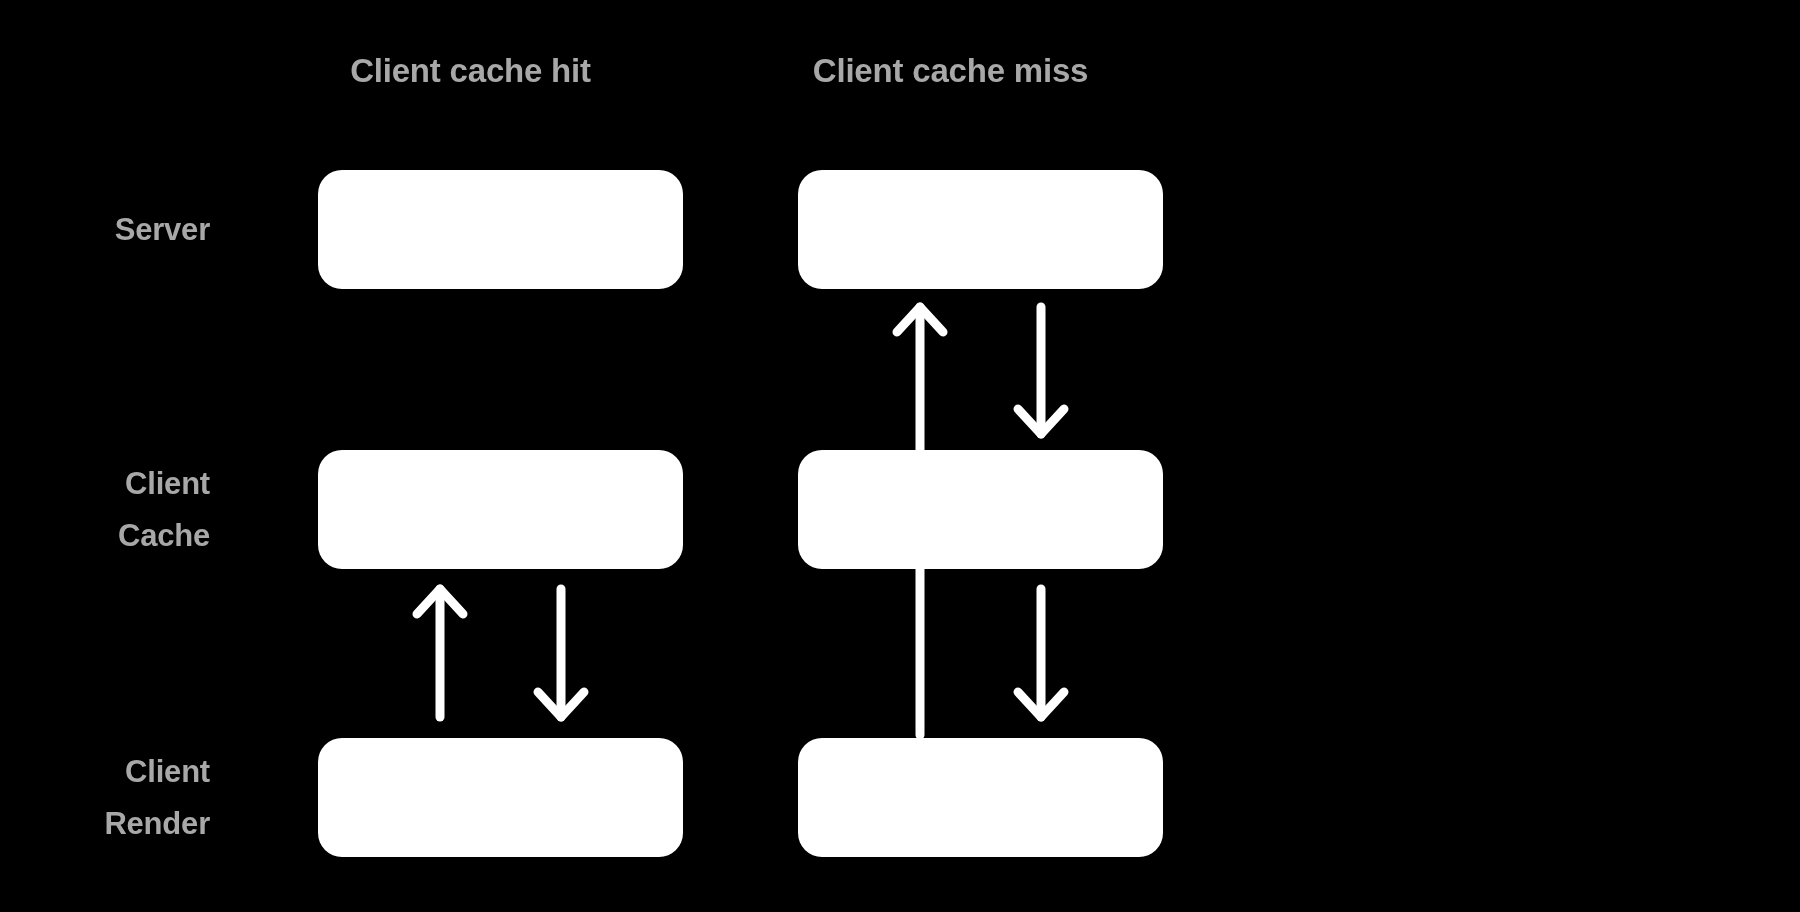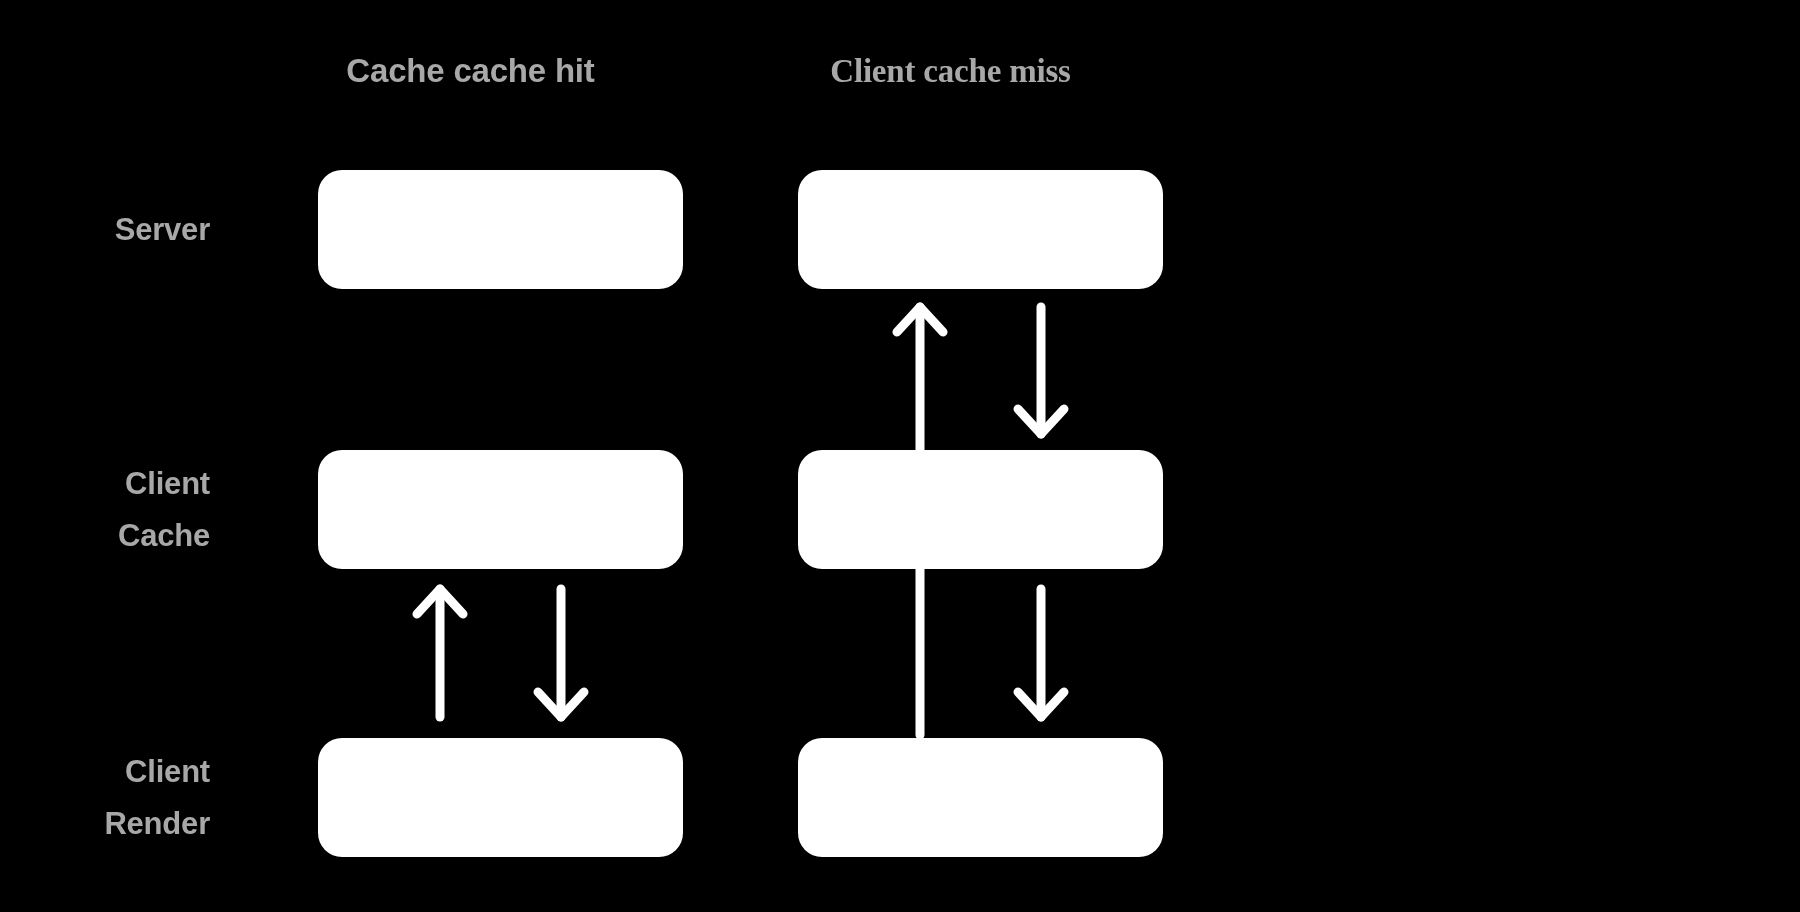--- a/index.html
+++ b/index.html
@@ -28,21 +28,21 @@
     height: 46px;
     line-height: 46px;
     text-align: center;
     color: #a8a8a8;
     font-size: 33px;
     font-weight: 700;
     letter-spacing: -0.2px;
     white-space: nowrap;
   }
   .col-header.c1 { left: 258px; width: 425px; }
-  .col-header.c2 { left: 738px; width: 425px; font-family: Liberation Serif, serif; }
+  .col-header.c2 { left: 738px; width: 425px; }
 
   
   .row-label {
     position: absolute;
     right: 1590px;      
     width: 300px;
     text-align: right;
     color: #a8a8a8;
     font-size: 31px;
     font-weight: 700;
@@ -86,21 +86,21 @@
     stroke-linecap: round;
     stroke-linejoin: round;
     fill: none;
   }
 </style>
 </head>
 <body>
 
 <div id="stage">
 
-  <div class="col-header c1">Cache cache hit</div>
+  <div class="col-header c1">Client cache hit</div>
   <div class="col-header c2">Client cache miss</div>
 
   <div class="row-label r1">Server</div>
   <div class="row-label r2">Client
 Cache</div>
   <div class="row-label r3">Client
 Render</div>
 
   <svg class="arrow-layer behind" viewBox="0 0 1800 912">
 

